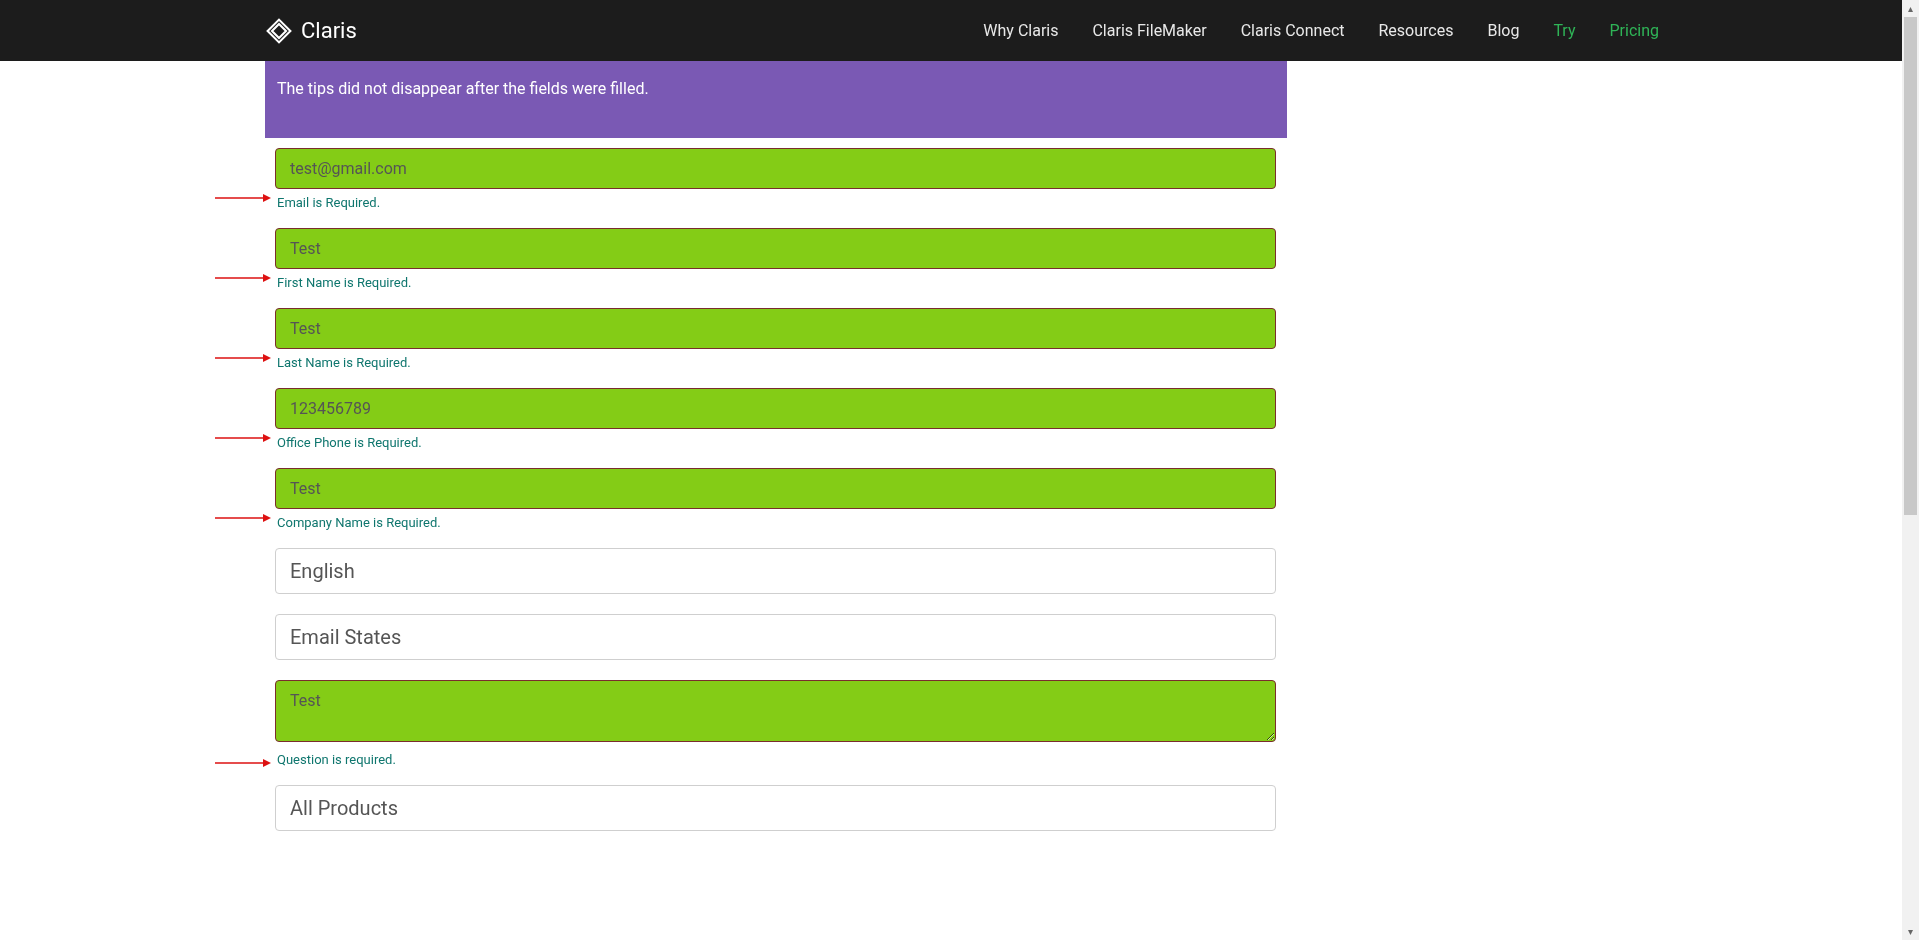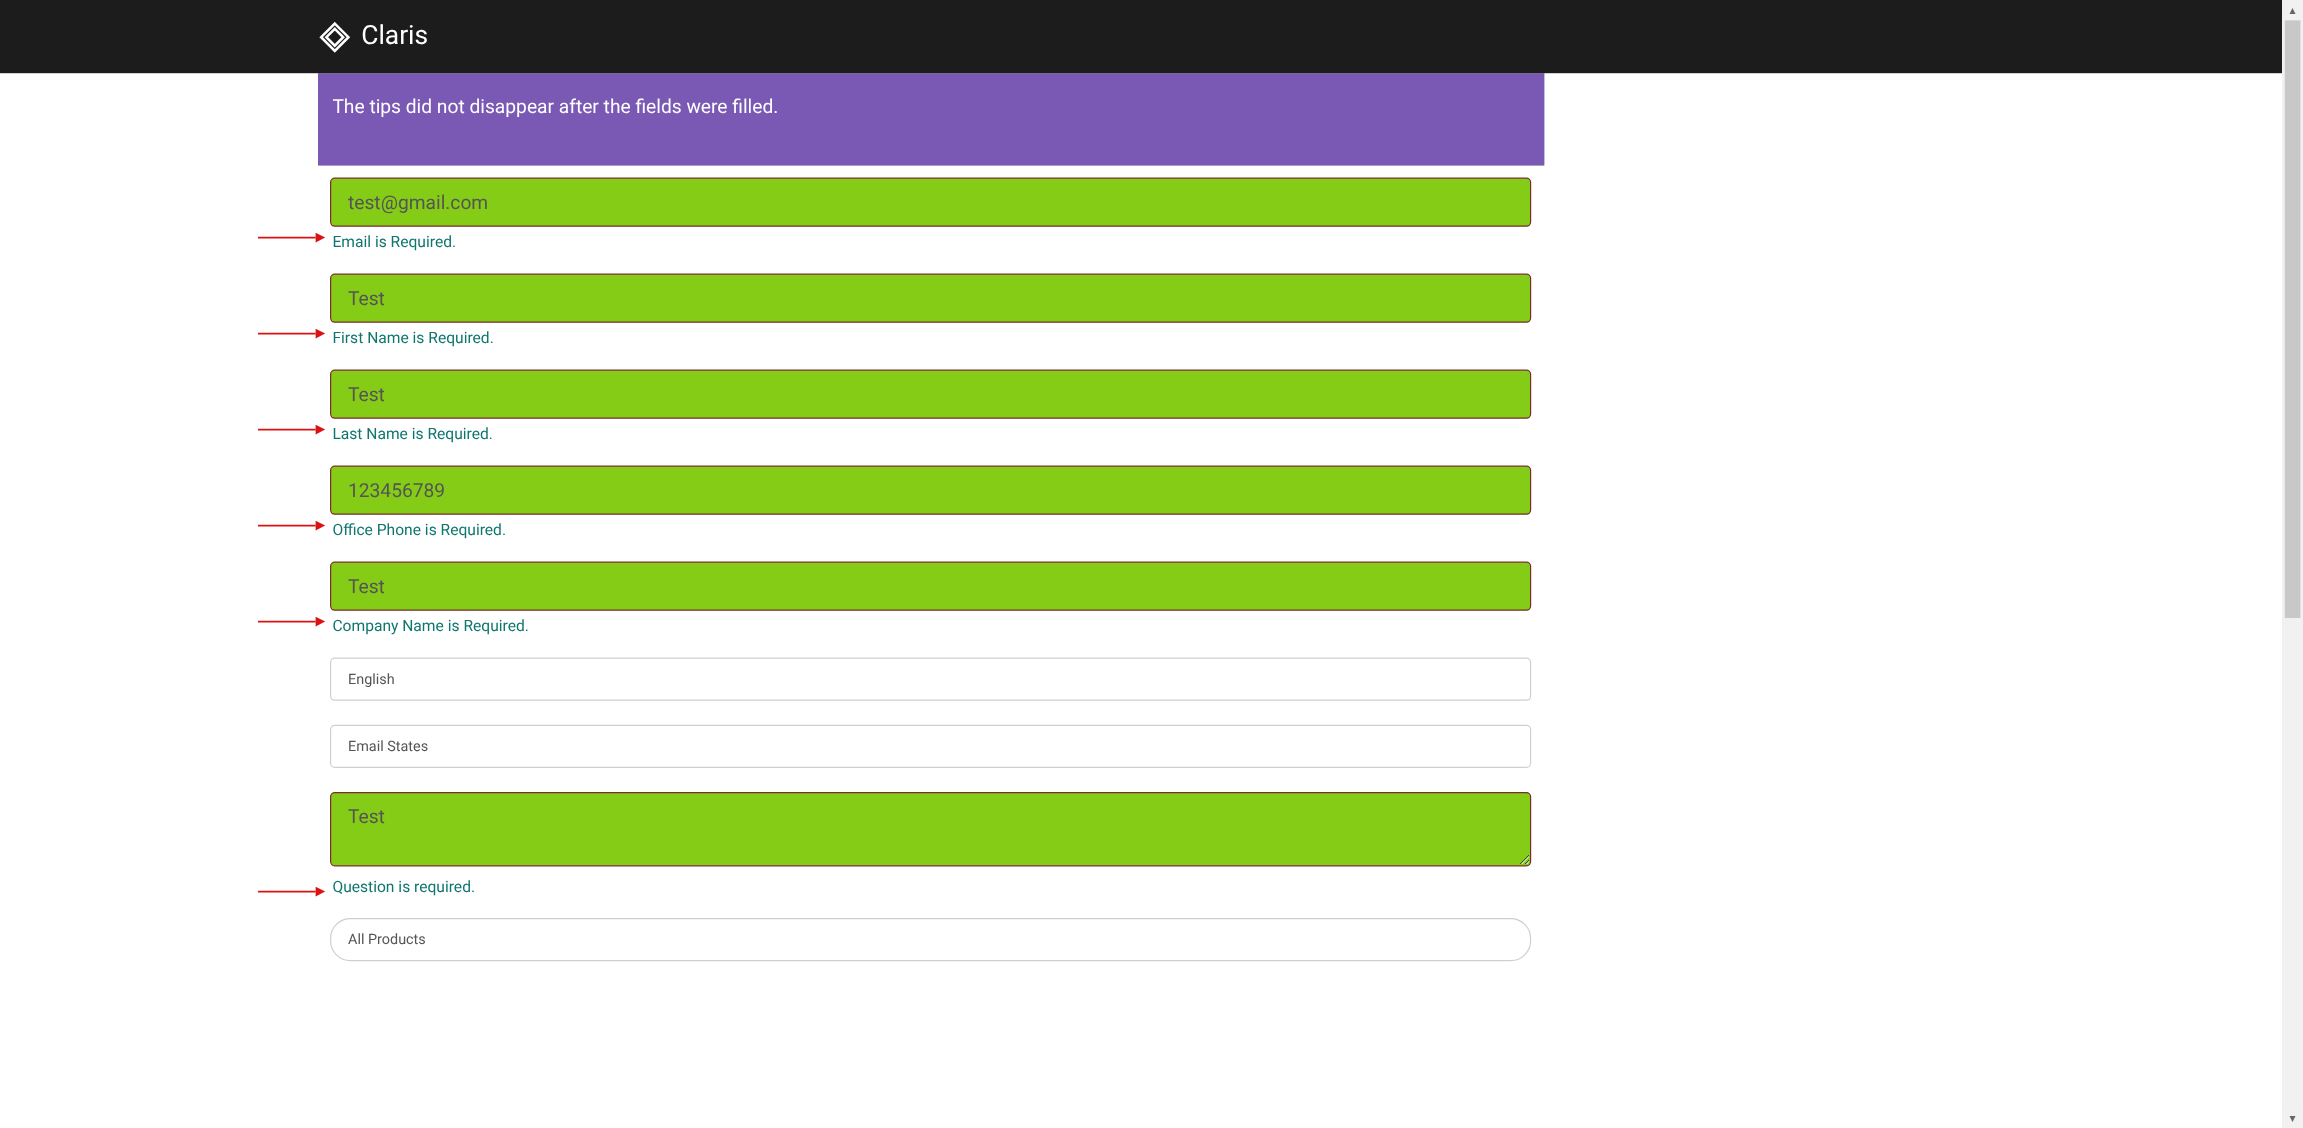--- a/index.html
+++ b/index.html
@@ -96,21 +96,21 @@
     padding: 2px 0 0 2px;
     margin-bottom: 18px;
   }
 
   
   .select-row {
     width: 100%;
     border: 1px solid #cfcfcf;
     border-radius: 4px;
     padding: 10px 14px;
-    font-size: 12px;
+    font-size: 20px;
     color: #555;
     background: #fff;
     margin-bottom: 20px;
     cursor: pointer;
   }
 
   
   .arrow {
     position: absolute;
     left: -60px;
@@ -167,20 +167,29 @@
   <div class="brand">
     <span>
       <svg viewBox="0 0 32 32" fill="none" stroke="#ffffff" stroke-width="2.4">
         <path d="M16 3 L29 16 L16 29 L3 16 Z"></path>
         <path d="M16 8 L24 16 L16 24 L8 16 Z"></path>
       </svg>
     </span>
     <span>Claris</span>
   </div>
 
+  <div class="navlinks">
+    <a>Why Claris</a>
+    <a>Claris FileMaker</a>
+    <a>Claris Connect</a>
+    <a>Resources</a>
+    <a>Blog</a>
+    <a class="accent">Try</a>
+    <a class="accent">Pricing</a>
+  </div>
 </div>
 
 <div class="page-wrap">
 
   <div class="note-banner">
     <span>The tips did not disappear after the fields were filled.</span>
   </div>
 
   <div class="form-col">
 
@@ -251,21 +260,21 @@
       <textarea style="">Test</textarea>
       <span class="arrow for-textarea">
         <svg width="56" height="10">
             <line x1="0" y1="5" x2="48" y2="5" stroke="#d11" stroke-width="1.5"></line>
             <polygon points="48,1 56,5 48,9" fill="#d11"></polygon>
           </svg>
       </span>
     </div>
     <div class="errmsg">Question is required.</div>
 
-    <div class="select-row" style="margin-bottom:6px;border-radius:17px;">
+    <div class="select-row" style="margin-bottom:6px;">
       <span>All Products</span>
     </div>
 
   </div>
 </div>
 
 <div class="fake-scrollbar">
   <div class="sb-btn">▴</div>
   <div class="sb-track">
     <div class="sb-thumb"></div>

